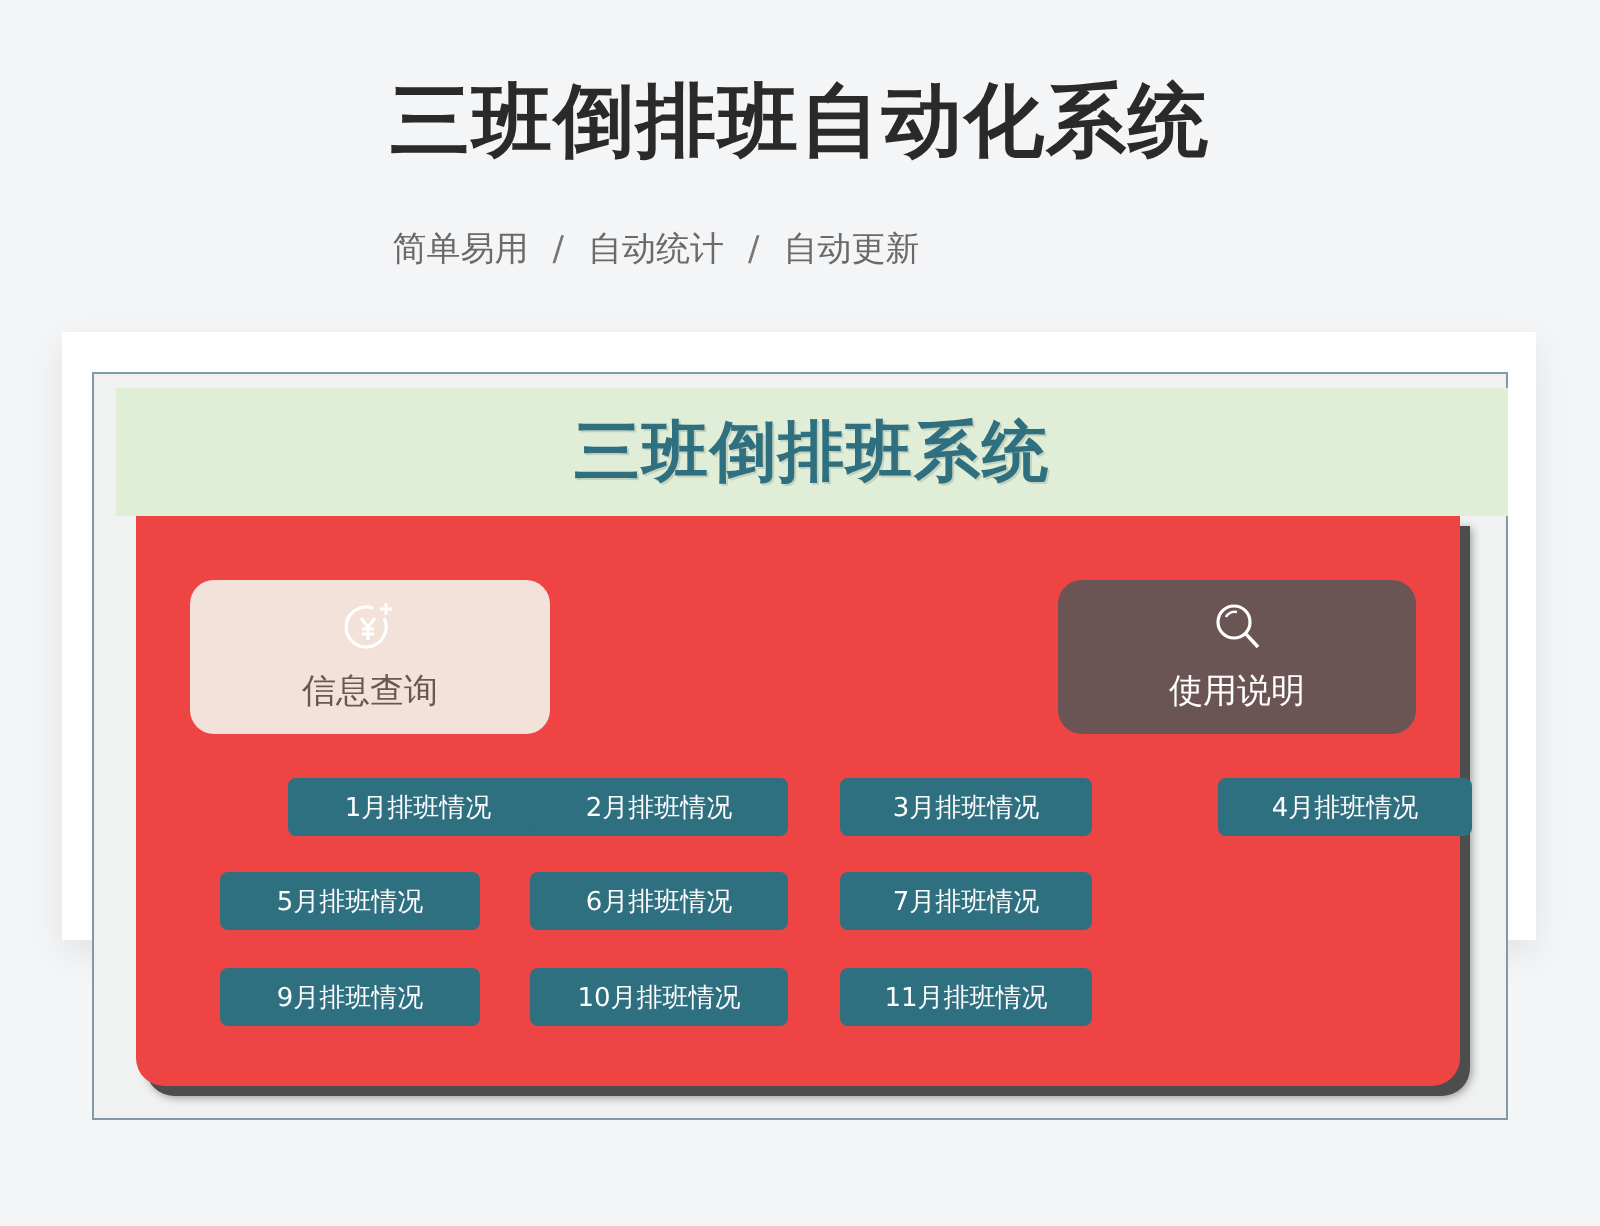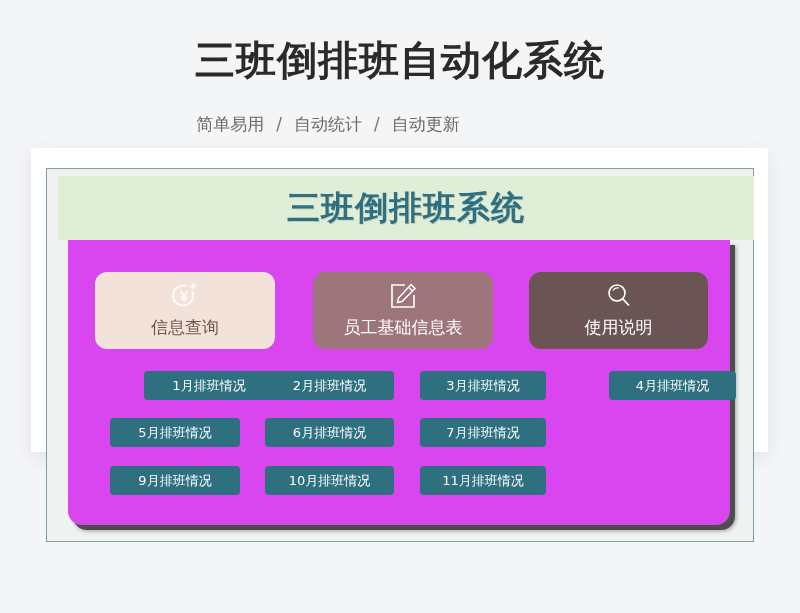--- a/index.html
+++ b/index.html
@@ -13,41 +13,41 @@
       position: absolute; left: 0; top: 33px; width: 800px;
       text-align: center; font-size: 40px; font-weight: bold;
       color: #2a2a2a; letter-spacing: 1px;
     }
     .subtitle {
       position: absolute; left: 0; top: 113px; width: 656px;
       text-align: center; font-size: 17px; color: #6a6a6a;
     }
     .subtitle .sep { margin: 0 12px; color: #777; }
     .card {
-      position: absolute; left: 31px; top: 148px; width: 737px; height: 304px;
+      position: absolute; left: 31px; top: 166px; width: 737px; height: 304px;
       background: #ffffff;
       box-shadow: 0 6px 18px rgba(0,0,0,0.08);
     }
     .frame {
       position: absolute; left: 15px; top: 20px; width: 708px; height: 374px;
       background: #f0f1f1;
       border: 1px solid #7f9ca6;
     }
     .banner {
       position: absolute; left: 11px; top: 7px; width: 696px; height: 64px;
       background: #e0eed8;
       display: flex; align-items: center; justify-content: center;
     }
     .banner-title {
       font-size: 33px; font-weight: bold; color: #2e6f80; letter-spacing: 1px;
       text-shadow: 1px 1px 0 rgba(0,0,0,0.12);
     }
     .panel {
       position: absolute; left: 21px; top: 71px; width: 662px; height: 285px;
-      background: #d946ef;
+      background: #ef4444;
       border-radius: 0 0 14px 14px;
       box-shadow: 5px 5px 0 #4d4d4d, 6px 6px 4px rgba(0,0,0,0.35);
     }
     .big-btn {
       position: absolute; top: 32px; height: 77px; border-radius: 12px;
       display: flex; flex-direction: column; align-items: center; justify-content: center;
       cursor: pointer;
     }
     .big-btn .icon { width: 30px; height: 28px; margin-bottom: 6px; }
     .big-btn .label { font-size: 17px; }
@@ -79,28 +79,20 @@
 
       <div class="big-btn btn-info">
         <svg class="icon" viewBox="0 0 30 28">
           <path d="M22 9 A10 10 0 1 1 16.5 4.1" fill="none" stroke="#ffffff" stroke-width="1.6"></path>
           <path d="M10.5 9 L14 13.5 L17.5 9 M14 13.5 L14 20 M11 14.5 L17 14.5 M11 17 L17 17" fill="none" stroke="#ffffff" stroke-width="1.5"></path>
           <path d="M23 1.5 L23 7.5 M20 4.5 L26 4.5" stroke="#ffffff" stroke-width="1.5"></path>
         </svg>
         <span class="label">信息查询</span>
       </div>
 
-      <div class="big-btn btn-staff">
-        <svg class="icon" viewBox="0 0 30 28">
-          <path d="M17 3 L4 3 L4 25 L26 25 L26 13" fill="none" stroke="#ffffff" stroke-width="1.6"></path>
-          <path d="M23 2.5 L27 6.5 L14 19.5 L9.5 20.5 L10.5 16 Z" fill="none" stroke="#ffffff" stroke-width="1.5"></path>
-          <path d="M20.5 5 L24.5 9" stroke="#ffffff" stroke-width="1.3"></path>
-        </svg>
-        <span class="label">员工基础信息表</span>
-      </div>
 
       <div class="big-btn btn-help">
         <svg class="icon" viewBox="0 0 30 28">
           <circle cx="13" cy="11" r="8" fill="none" stroke="#ffffff" stroke-width="1.6"></circle>
           <path d="M9 8.5 A5 5 0 0 1 14.5 6" fill="none" stroke="#ffffff" stroke-width="1.3"></path>
           <path d="M18.8 16.8 L25 23.5" stroke="#ffffff" stroke-width="1.8"></path>
         </svg>
         <span class="label">使用说明</span>
       </div>
 

